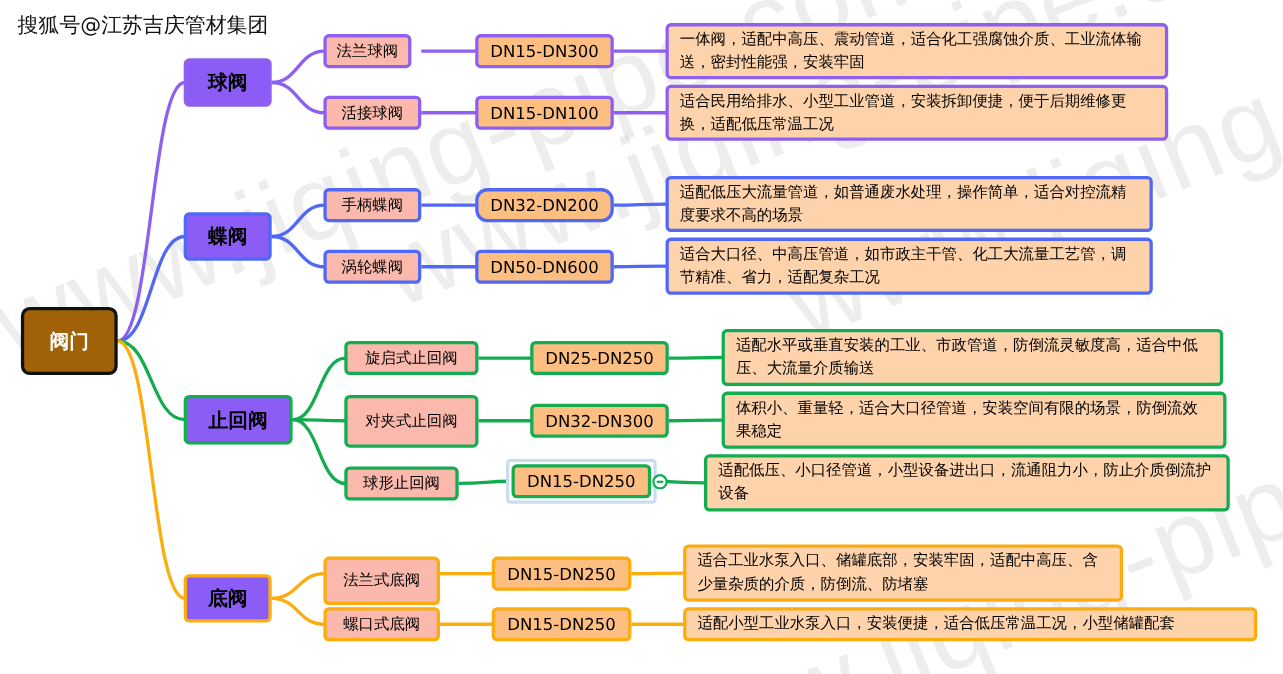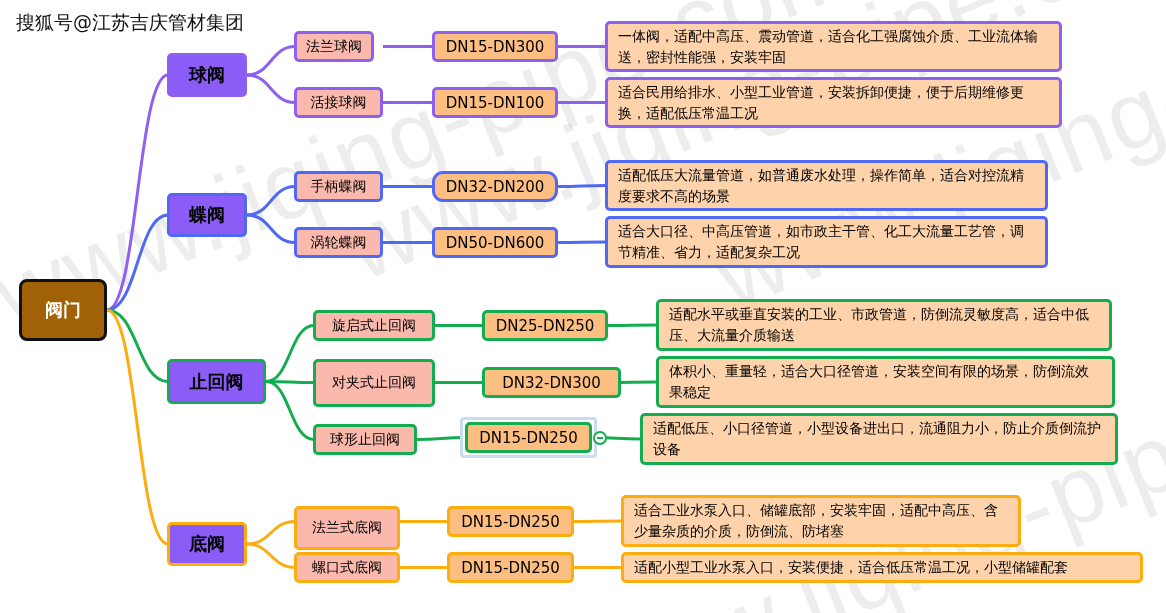--- a/index.html
+++ b/index.html
@@ -153,21 +153,21 @@
 <div class="node dn c-green" style="left:482px; top:310px; width:126px; height:31px;">
     <span>DN25-DN250</span>
   </div>
 <div class="node desc c-green" style="left:656px; top:299px; width:456px; height:52px;">
     <span>适配水平或垂直安装的工业、市政管道，防倒流灵敏度高，适合中低压、大流量介质输送</span>
   </div>
 
 <div class="node sub c-green" style="left:313px; top:359px; width:122px; height:48px;">
     <span>对夹式止回阀</span>
   </div>
-<div class="node dn c-green" style="left:482px; top:367px; width:139px; height:31px;">
+<div class="node dn c-green" style="left:482px; top:367px; width:126px; height:31px;">
     <span>DN32-DN300</span>
   </div>
 <div class="node desc c-green" style="left:656px; top:356px; width:459px; height:52px;">
     <span>体积小、重量轻，适合大口径管道，安装空间有限的场景，防倒流效果稳定</span>
   </div>
 
 <div class="node sub c-green" style="left:313px; top:424px; width:104px; height:31px;">
     <span>球形止回阀</span>
   </div>
 <div class="selected-halo" style="left:460px; top:417px; width:137px; height:41px;"></div>

